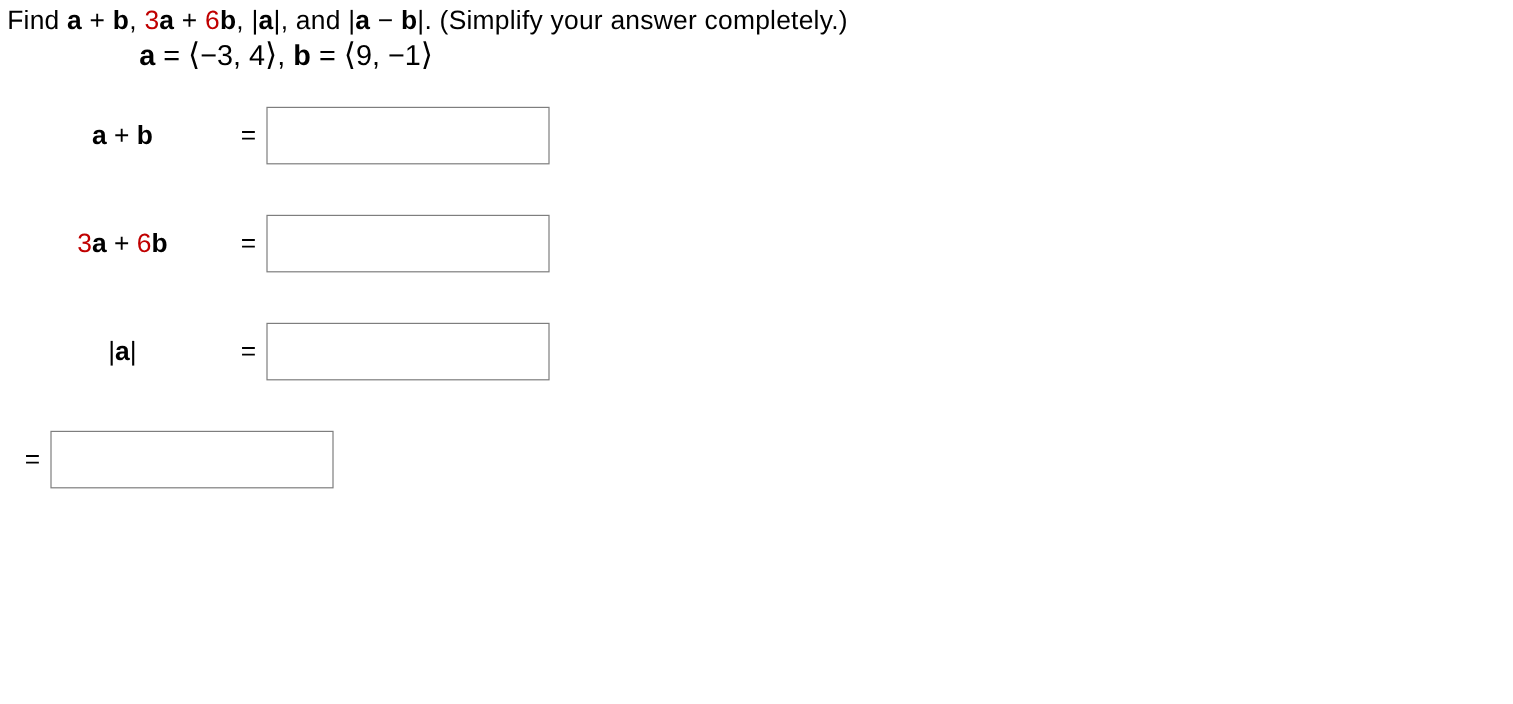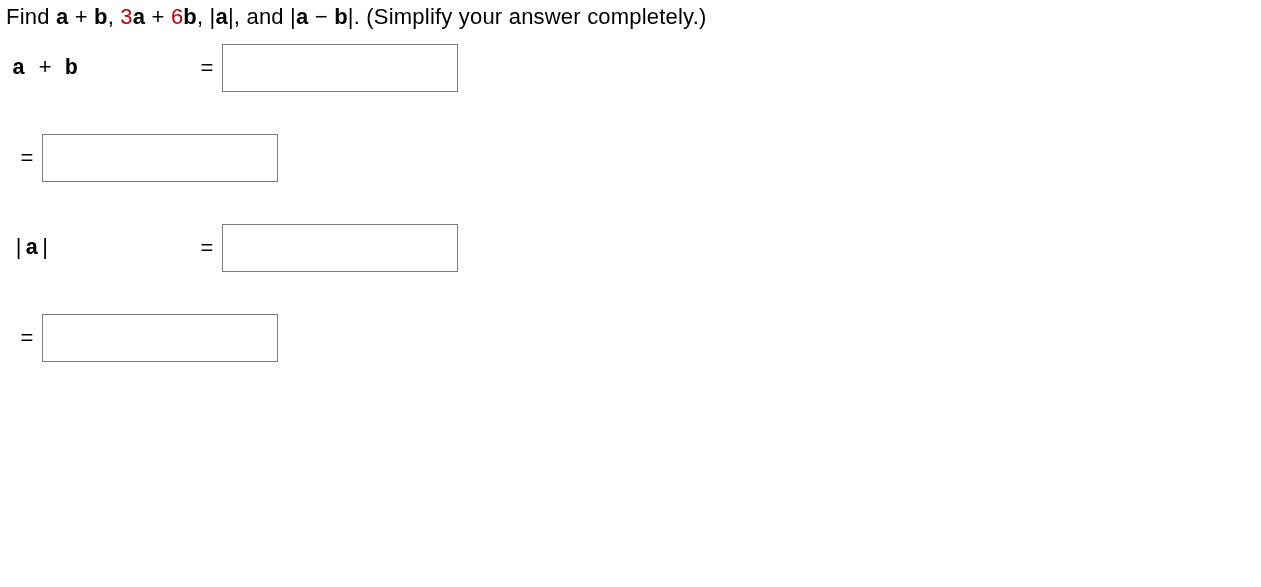--- a/index.html
+++ b/index.html
@@ -9,21 +9,20 @@
     height: 587px;
     background: #fff;
     font-family: Verdana, Arial, sans-serif;
     font-size: 22px;
     color: #000;
   }
   .container {
     padding: 4px 6px;
   }
   .prompt {
-    margin-bottom: 14px;
     letter-spacing: 0.2px;
   }
   .prompt .vec { font-weight: bold; }
   .prompt .rednum { color: #c00000; }
   .given {
     margin-left: 110px;
     margin-bottom: 28px;
     font-size: 24px;
   }
   .given .vec { font-weight: bold; }
@@ -32,23 +31,22 @@
     font-size: 26px;
   }
   .row {
     display: flex;
     align-items: center;
     margin-bottom: 42px;
     margin-left: 6px;
   }
   .label {
     width: 180px;
-    text-align: left;
+    text-align: center;
     font-size: 22px;
-    font-family: Liberation Mono, monospace;
   }
   .label .vec { font-weight: bold; }
   .label .rednum { color: #c00000; }
   .eq {
     width: 30px;
     text-align: center;
     font-size: 22px;
   }
   .answer-box {
     width: 236px;
@@ -63,30 +61,36 @@
 </style>
 </head>
 <body>
 
 <div class="container">
 
   <div class="prompt">
     <span>Find  </span><span class="vec">a</span><span> + </span><span class="vec">b</span><span>, </span><span class="rednum">3</span><span class="vec">a</span><span> + </span><span class="rednum">6</span><span class="vec">b</span><span>, </span><span>|</span><span class="vec">a</span><span>|</span><span>, and </span><span>|</span><span class="vec">a</span><span> − </span><span class="vec">b</span><span>|</span><span>.  </span><span>(Simplify your answer completely.)</span>
   </div>
 
+  <div class="given">
+    <span class="vec">a</span><span> = </span><span class="angle">⟨</span><span>−3, 4</span><span class="angle">⟩</span><span>,    </span><span class="vec">b</span><span> = </span><span class="angle">⟨</span><span>9, −1</span><span class="angle">⟩</span>
+  </div>
 
   <div class="row">
     <div class="label">
       <span class="vec">a</span><span> + </span><span class="vec">b</span>
     </div>
     <div class="eq">=</div>
     <input type="text" class="answer-box" value="" style="">
   </div>
 
   <div class="row">
+    <div class="label">
+      <span class="rednum">3</span><span class="vec">a</span><span> + </span><span class="rednum">6</span><span class="vec">b</span>
+    </div>
     <div class="eq">=</div>
     <input type="text" class="answer-box" value="" style="">
   </div>
 
   <div class="row">
     <div class="label">
       <span>|</span><span class="vec">a</span><span>|</span>
     </div>
     <div class="eq">=</div>
     <input type="text" class="answer-box" value="" style="">

